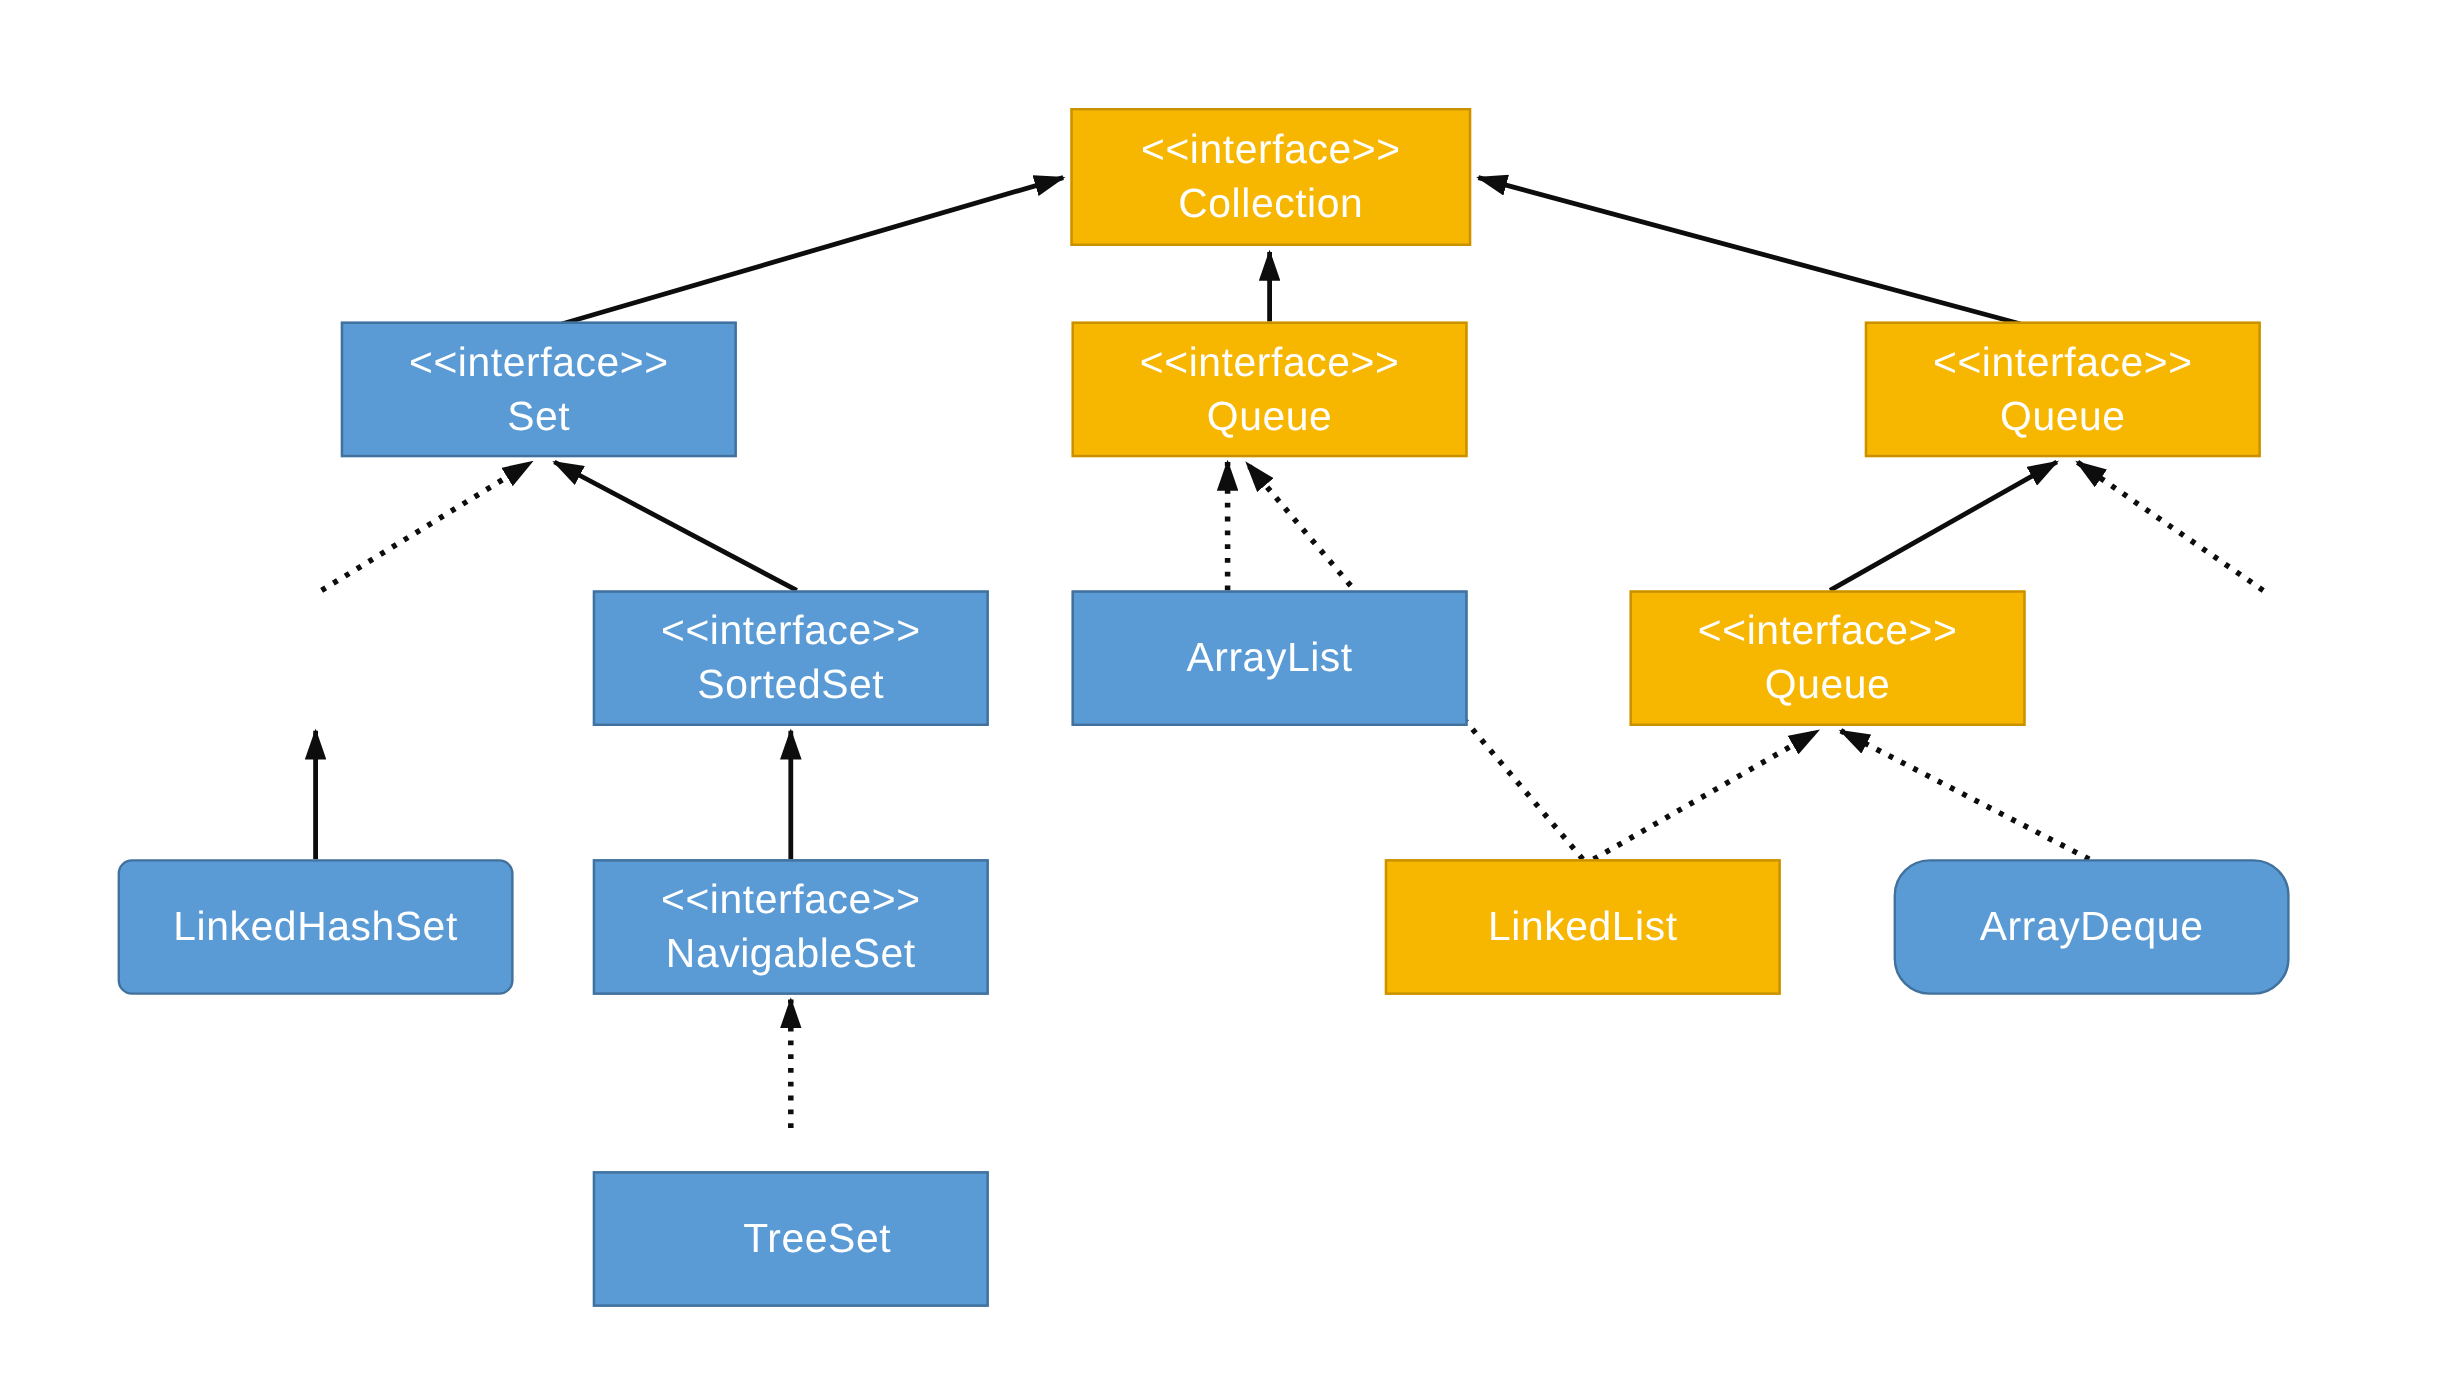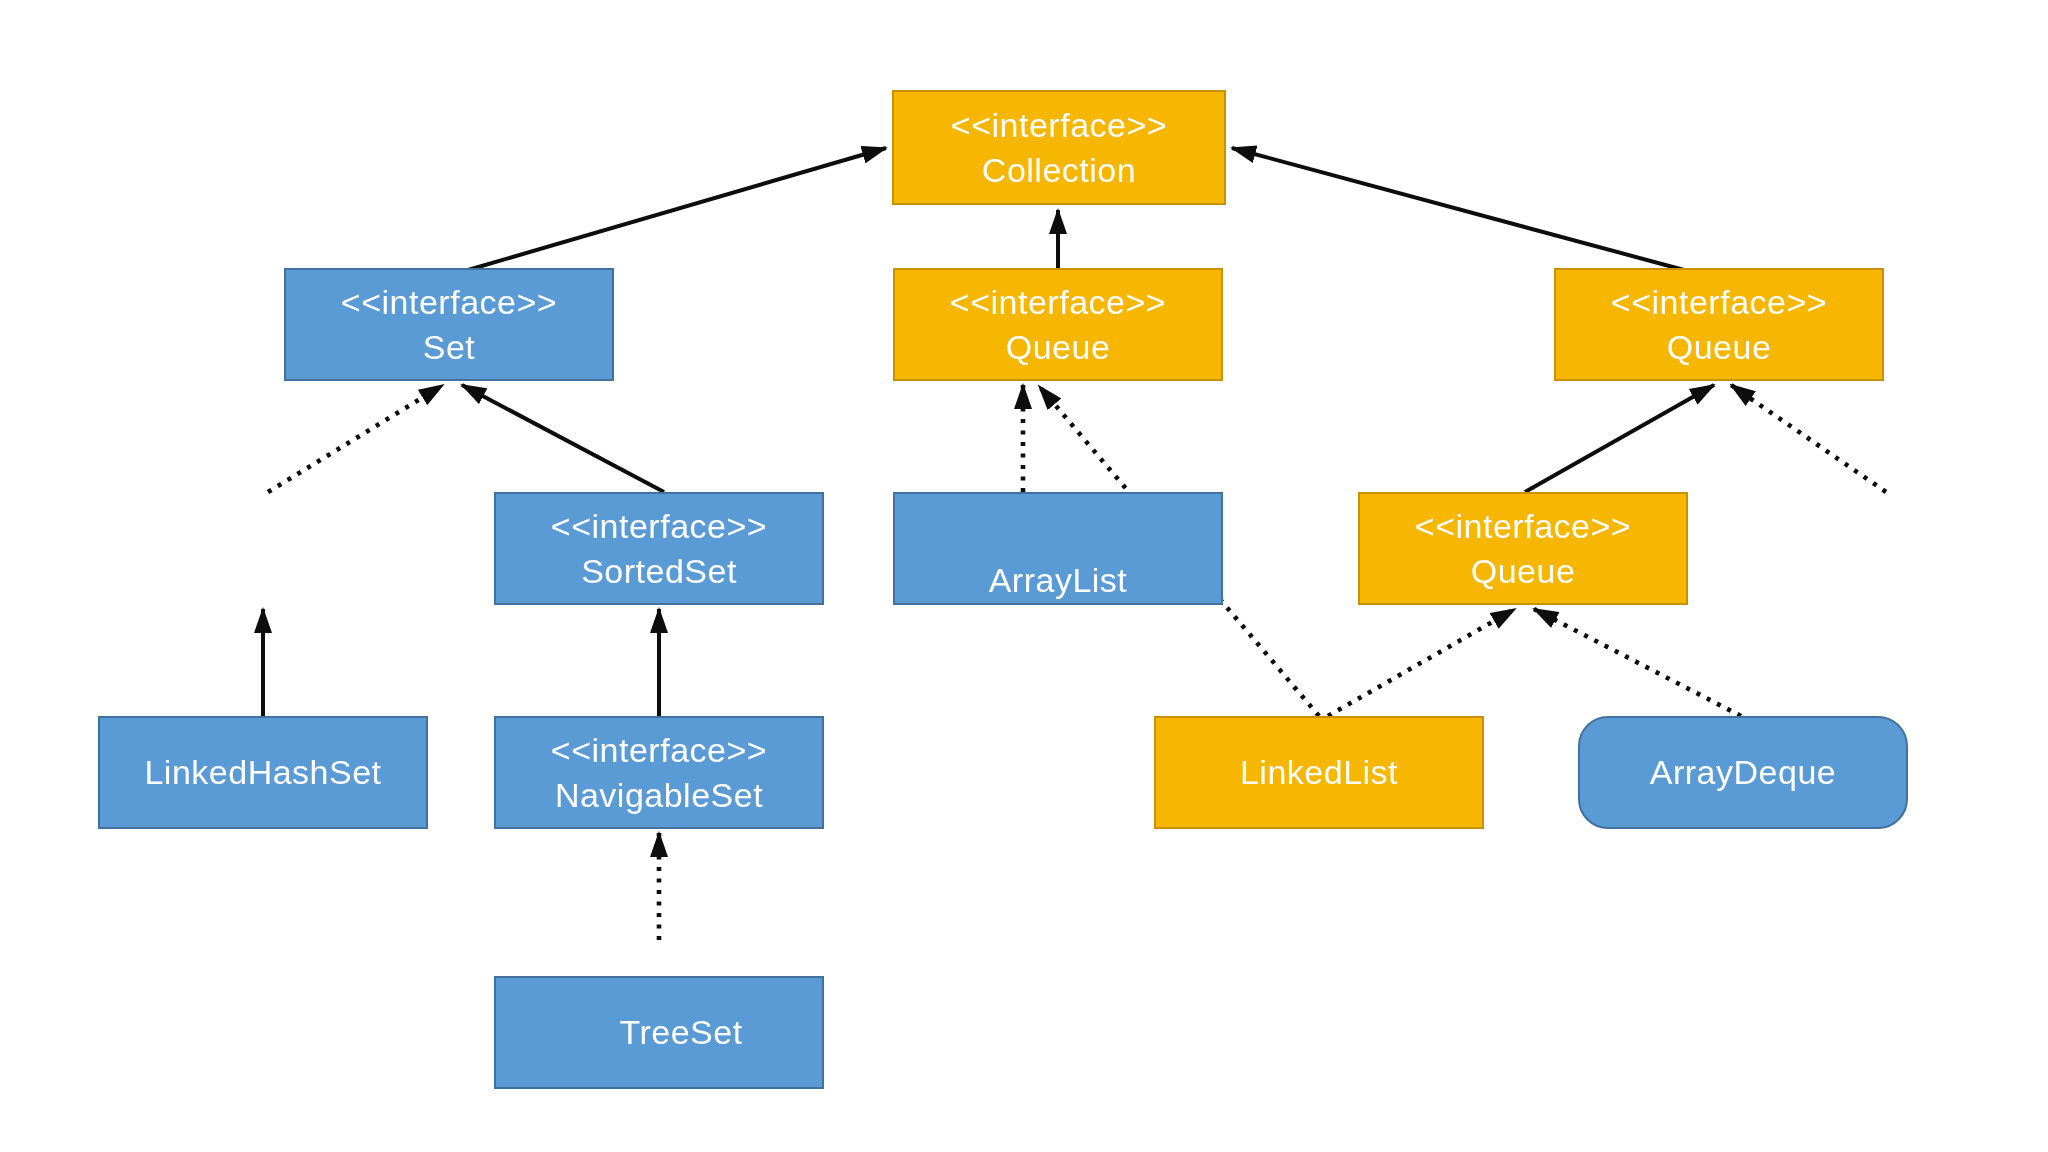--- a/index.html
+++ b/index.html
@@ -31,24 +31,24 @@
   .node-blue   { background:#5B9BD5; border:2px solid #41719C; }
   .node-orange { background:#F7B600; border:2px solid #C99100; }
 
   
   #n-collection    { left:856px;  top:90px;  height:115px; width:334px; }
   #n-set           { left:248px;  top:268px; }
   #n-list          { left:857px;  top:268px; }
   #n-queue         { left:1518px; top:268px; }
   #n-hashset       { left:62px;   top:492px; }
   #n-sortedset     { left:458px;  top:492px; }
-  #n-arraylist     { left:857px;  top:492px;justify-content:flex-end; }
+  #n-arraylist     { left:857px;  top:492px; }
   #n-deque         { left:1322px; top:492px; }
   #n-priorityqueue { left:1682px; top:492px; }
-  #n-linkedhashset { left:62px;   top:716px; }
+  #n-linkedhashset { left:62px;   top:716px;border-radius:12px; }
   #n-navigableset  { left:458px;  top:716px; }
   #n-linkedlist    { left:1118px; top:716px; }
   #n-arraydeque    { left:1542px; top:716px;border-radius:30px; }
   #n-treeset       { left:458px;  top:976px;padding-left:44px; }
 
   .edge-solid  { stroke:#0d0d0d; stroke-width:4;   fill:none; }
   .edge-dotted { stroke:#0d0d0d; stroke-width:4.6; fill:none; stroke-dasharray:4 7.5; }
 </style>
 </head>
 <body>

